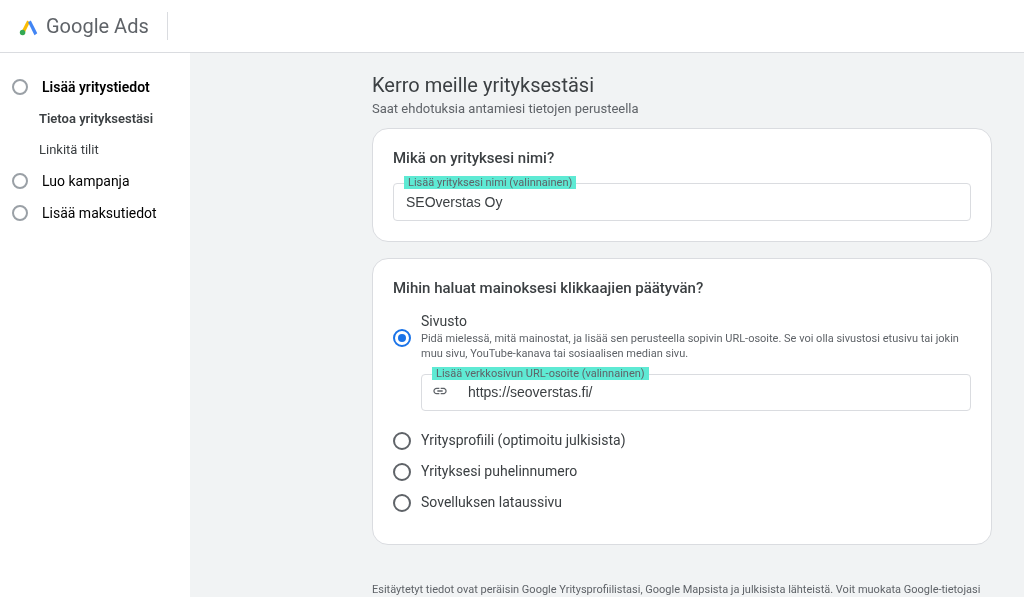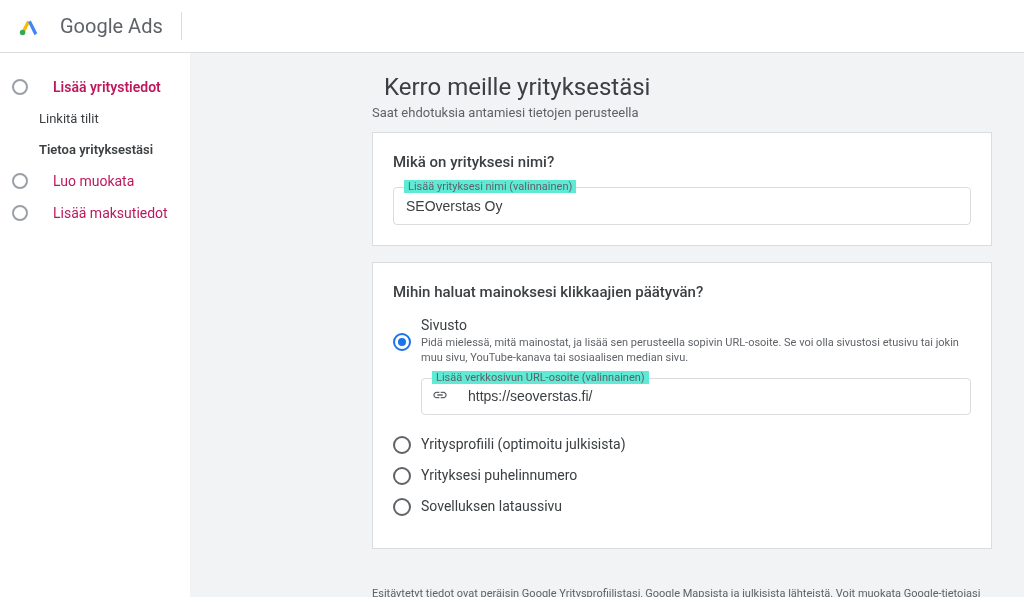--- a/index.html
+++ b/index.html
@@ -15,21 +15,21 @@
     .header {
       display: flex;
       align-items: center;
       padding: 12px 18px;
       border-bottom: 1px solid #dadce0;
       gap: 8px;
     }
     .google-ads-logo {
       display: flex;
       align-items: center;
-      gap: 20px;
+      gap: 6px;
       text-align: center;
     }
     .logo-icon {
       width: 22px;
       height: 22px;
     }
     .brand-text {
       font-size: 20px;
       color: #5f6368;
       font-weight: 400;
@@ -50,24 +50,24 @@
       height: calc(597px - 49px);
     }
     .sidebar {
       width: 190px;
       padding: 18px 0 0 12px;
       flex-shrink: 0;
     }
     .step {
       display: flex;
       align-items: flex-start;
-      gap: 25px;
+      gap: 14px;
       padding: 8px 0;
       font-size: 14px;
-      color: #be185d;
+      color: #000000;
       cursor: pointer;
     }
     .step-circle {
       width: 16px;
       height: 16px;
       border: 2px solid #9aa0a6;
       border-radius: 50%;
       flex-shrink: 0;
     }
     .step.active .step-label {
@@ -92,35 +92,34 @@
       padding: 20px 32px 20px 16px;
       overflow-y: auto;
       position: relative;
     }
     .content-wrap {
       max-width: 620px;
       margin-left: auto;
       margin-right: 0;
     }
     .page-title {
-      font-size: 24px;
+      font-size: 20px;
       color: #3c4043;
       font-weight: 400;
       margin-bottom: 4px;
-      margin-left: 12px;
     }
     .page-sub {
       font-size: 13px;
       color: #5f6368;
       margin-bottom: 12px;
     }
     .card {
       background: #fff;
       border: 1px solid #dadce0;
-      border-radius: 0;
+      border-radius: 16px;
       padding: 20px;
       margin-bottom: 16px;
     }
     .card-title {
       font-size: 15px;
       font-weight: 500;
       color: #3c4043;
       margin-bottom: 16px;
     }
     .field-wrap {
@@ -233,26 +232,26 @@
   <div class="header-divider"></div>
 </div>
 
 <div class="layout">
   <nav class="sidebar">
     <div class="step active">
       <span class="step-circle"></span>
       <span class="step-label">Lisää yritystiedot</span>
     </div>
     <div class="substeps">
+      <div class="substep active">Tietoa yrityksestäsi</div>
       <div class="substep">Linkitä tilit</div>
-      <div class="substep active">Tietoa yrityksestäsi</div>
     </div>
     <div class="step">
       <span class="step-circle"></span>
-      <span class="step-label">Luo muokata</span>
+      <span class="step-label">Luo kampanja</span>
     </div>
     <div class="step">
       <span class="step-circle"></span>
       <span class="step-label">Lisää maksutiedot</span>
     </div>
   </nav>
 
   <main class="main">
     <div class="content-wrap">
       <h1 class="page-title">Kerro meille yrityksestäsi</h1>

